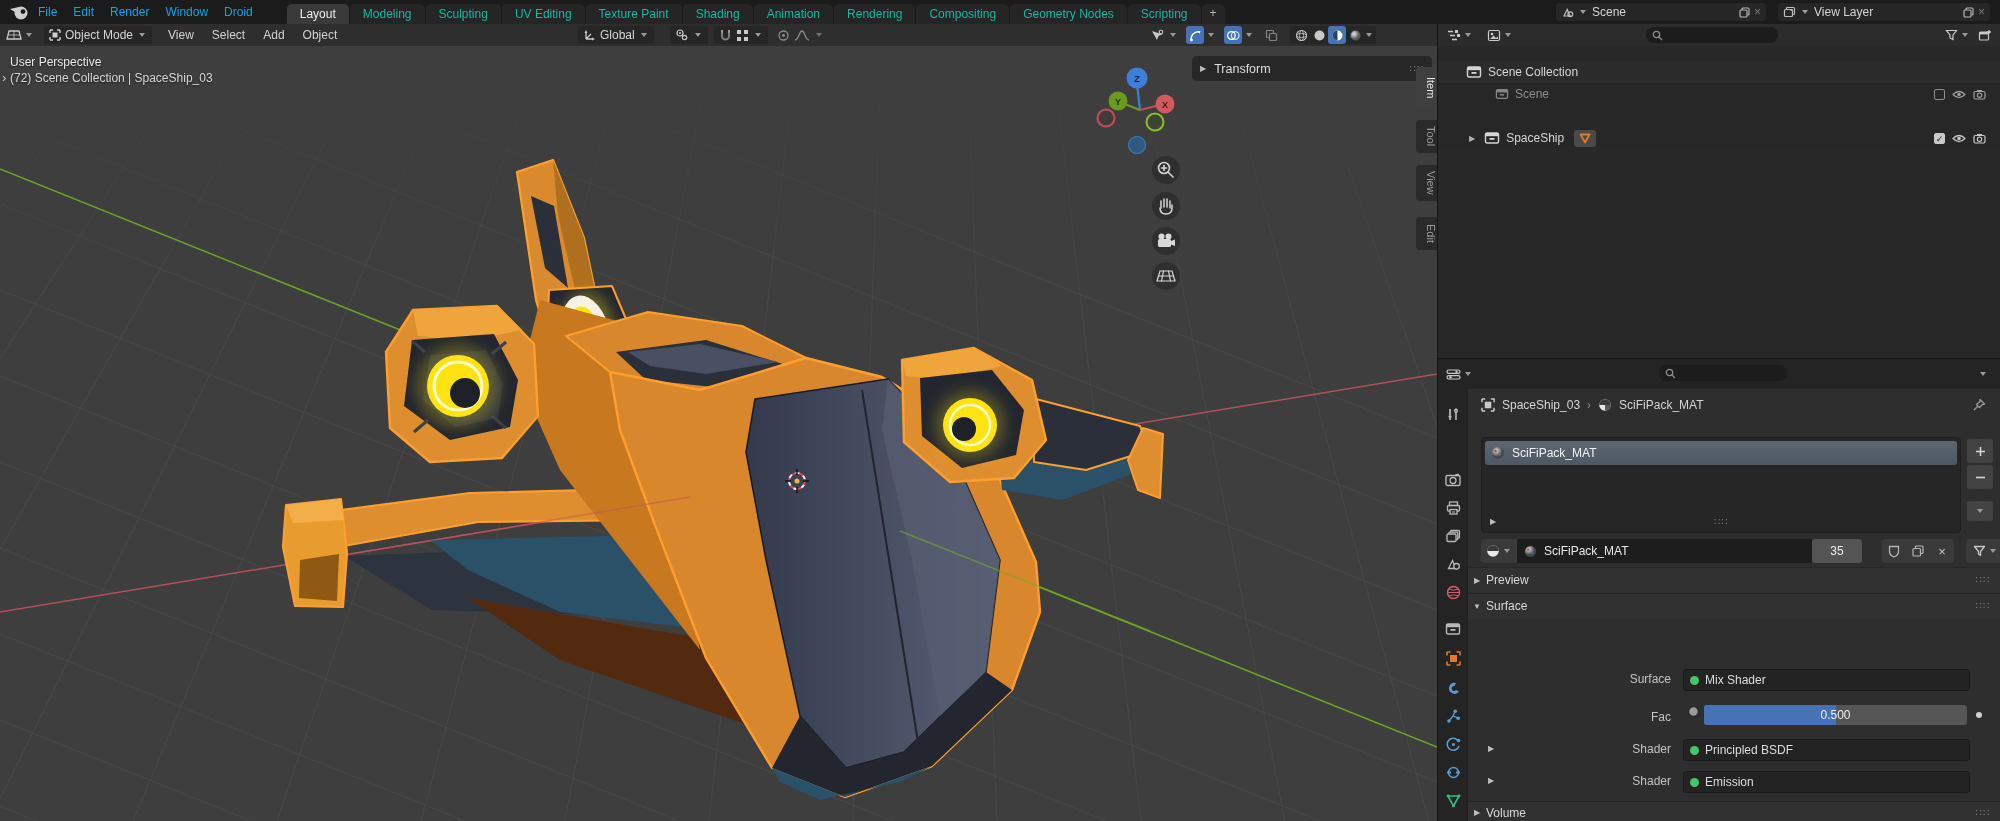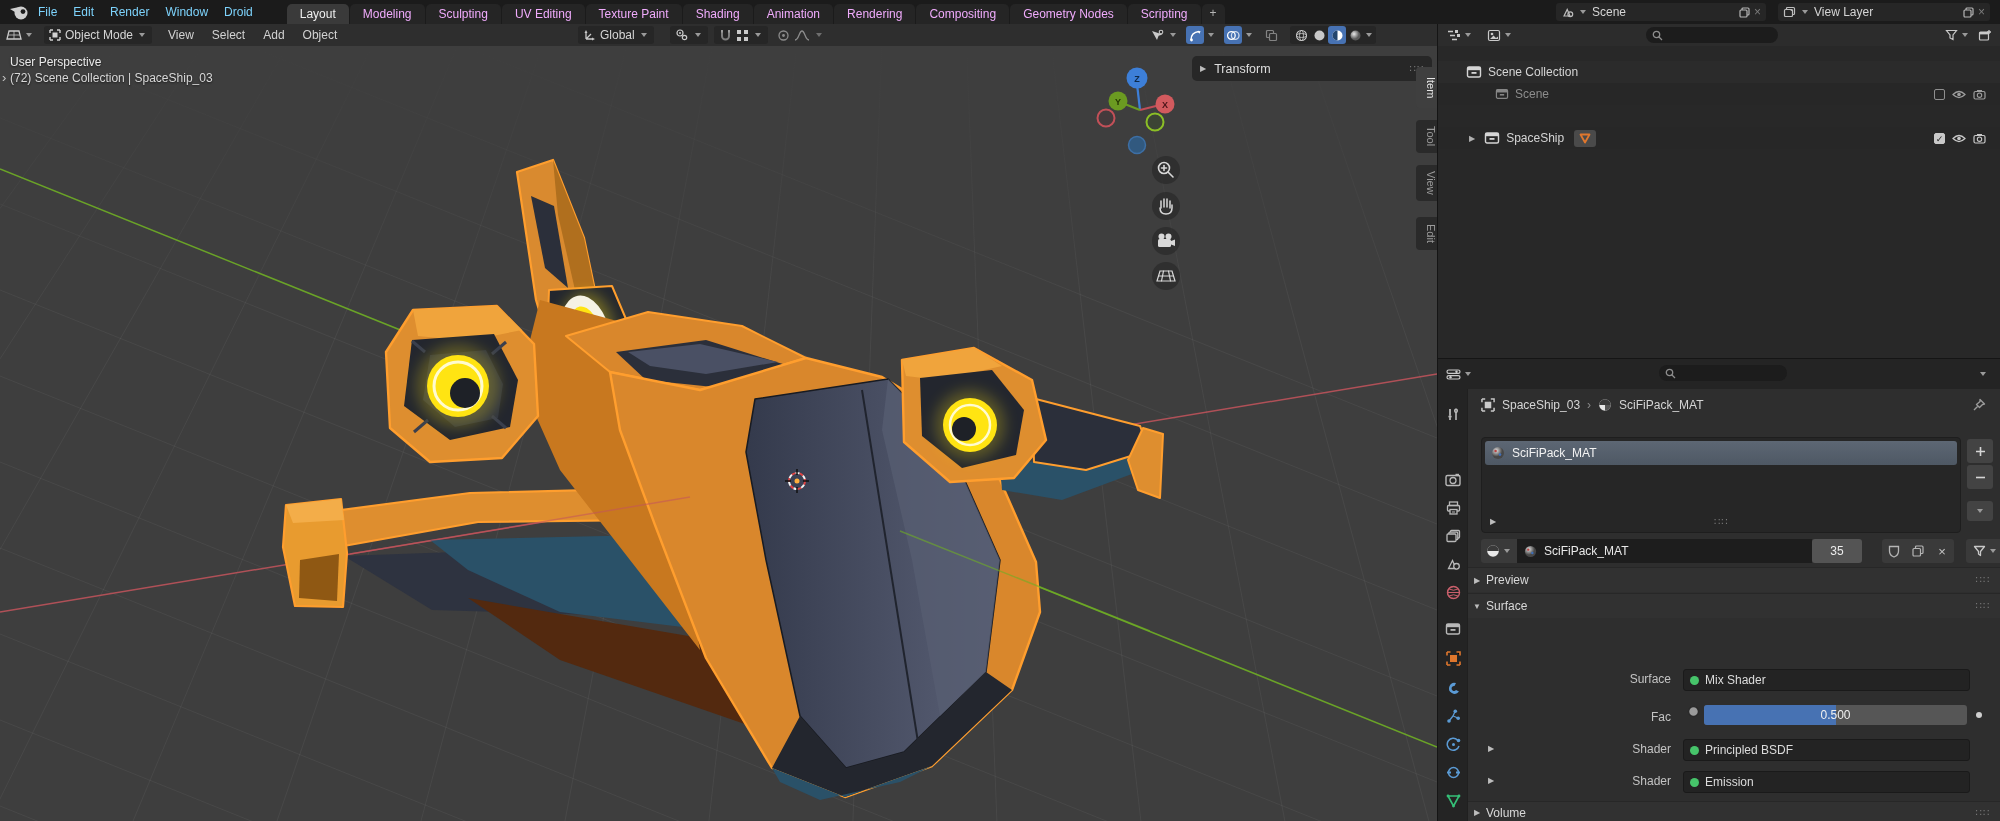--- a/index.html
+++ b/index.html
@@ -6,23 +6,23 @@
   #app{position:relative;width:2000px;height:821px;background:#1b1b1b;overflow:hidden;
        font-family:"Liberation Sans","DejaVu Sans",sans-serif;font-size:12px;color:#d5d5d5;
        -webkit-font-smoothing:antialiased;}
   .abs{position:absolute;}
   .row{display:flex;align-items:center;}
   .chev{width:0;height:0;border-left:3.5px solid transparent;border-right:3.5px solid transparent;border-top:4px solid #9a9a9a;margin:0 2px;}
   .grip{color:#7a7a7a;font-size:10px;letter-spacing:1px;line-height:1;}
   .i{display:block;}
   
   #topbar{left:0;top:0;width:2000px;height:24px;background:#1b1b1b;display:flex;align-items:center;}
-  .menu-item{padding:0 8px;line-height:24px;color:#7dd3fc;cursor:default;}
+  .menu-item{padding:0 8px;line-height:24px;color:#0ea5e9;cursor:default;}
   #ws-tabs{display:flex;align-items:flex-end;height:24px;margin-left:26px;gap:1px;}
-  .ws-tab{height:20px;line-height:20px;padding:0 13px;border-radius:5px 5px 0 0;background:#252525;color:#f0abfc;}
+  .ws-tab{height:20px;line-height:20px;padding:0 13px;border-radius:5px 5px 0 0;background:#252525;color:#14b8a6;}
   .ws-tab.active{background:#3a3a3a;color:#efefef;}
   .ws-add{height:20px;line-height:19px;padding:0 8px;border-radius:5px 5px 0 0;background:#252525;color:#b5b5b5;}
   .id-field{height:18px;background:#262626;border-radius:3px;display:flex;align-items:center;padding:0 5px;gap:4px;}
   .id-field .dim{color:#7c7c7c;}
   
   #vp-header{left:0;top:24px;width:1437px;height:22px;background:#2e2e2e;}
   .hbtn{background:#262626;border-radius:3px;height:18px;display:flex;align-items:center;padding:0 5px;gap:4px;text-align:right;}
   .hmenu{padding:0 8px;line-height:22px;color:#d2d2d2;}
   .icbox{width:18px;height:18px;display:flex;align-items:center;justify-content:center;border-radius:3px;}
   .icbox.on{background:#4772b3;}

